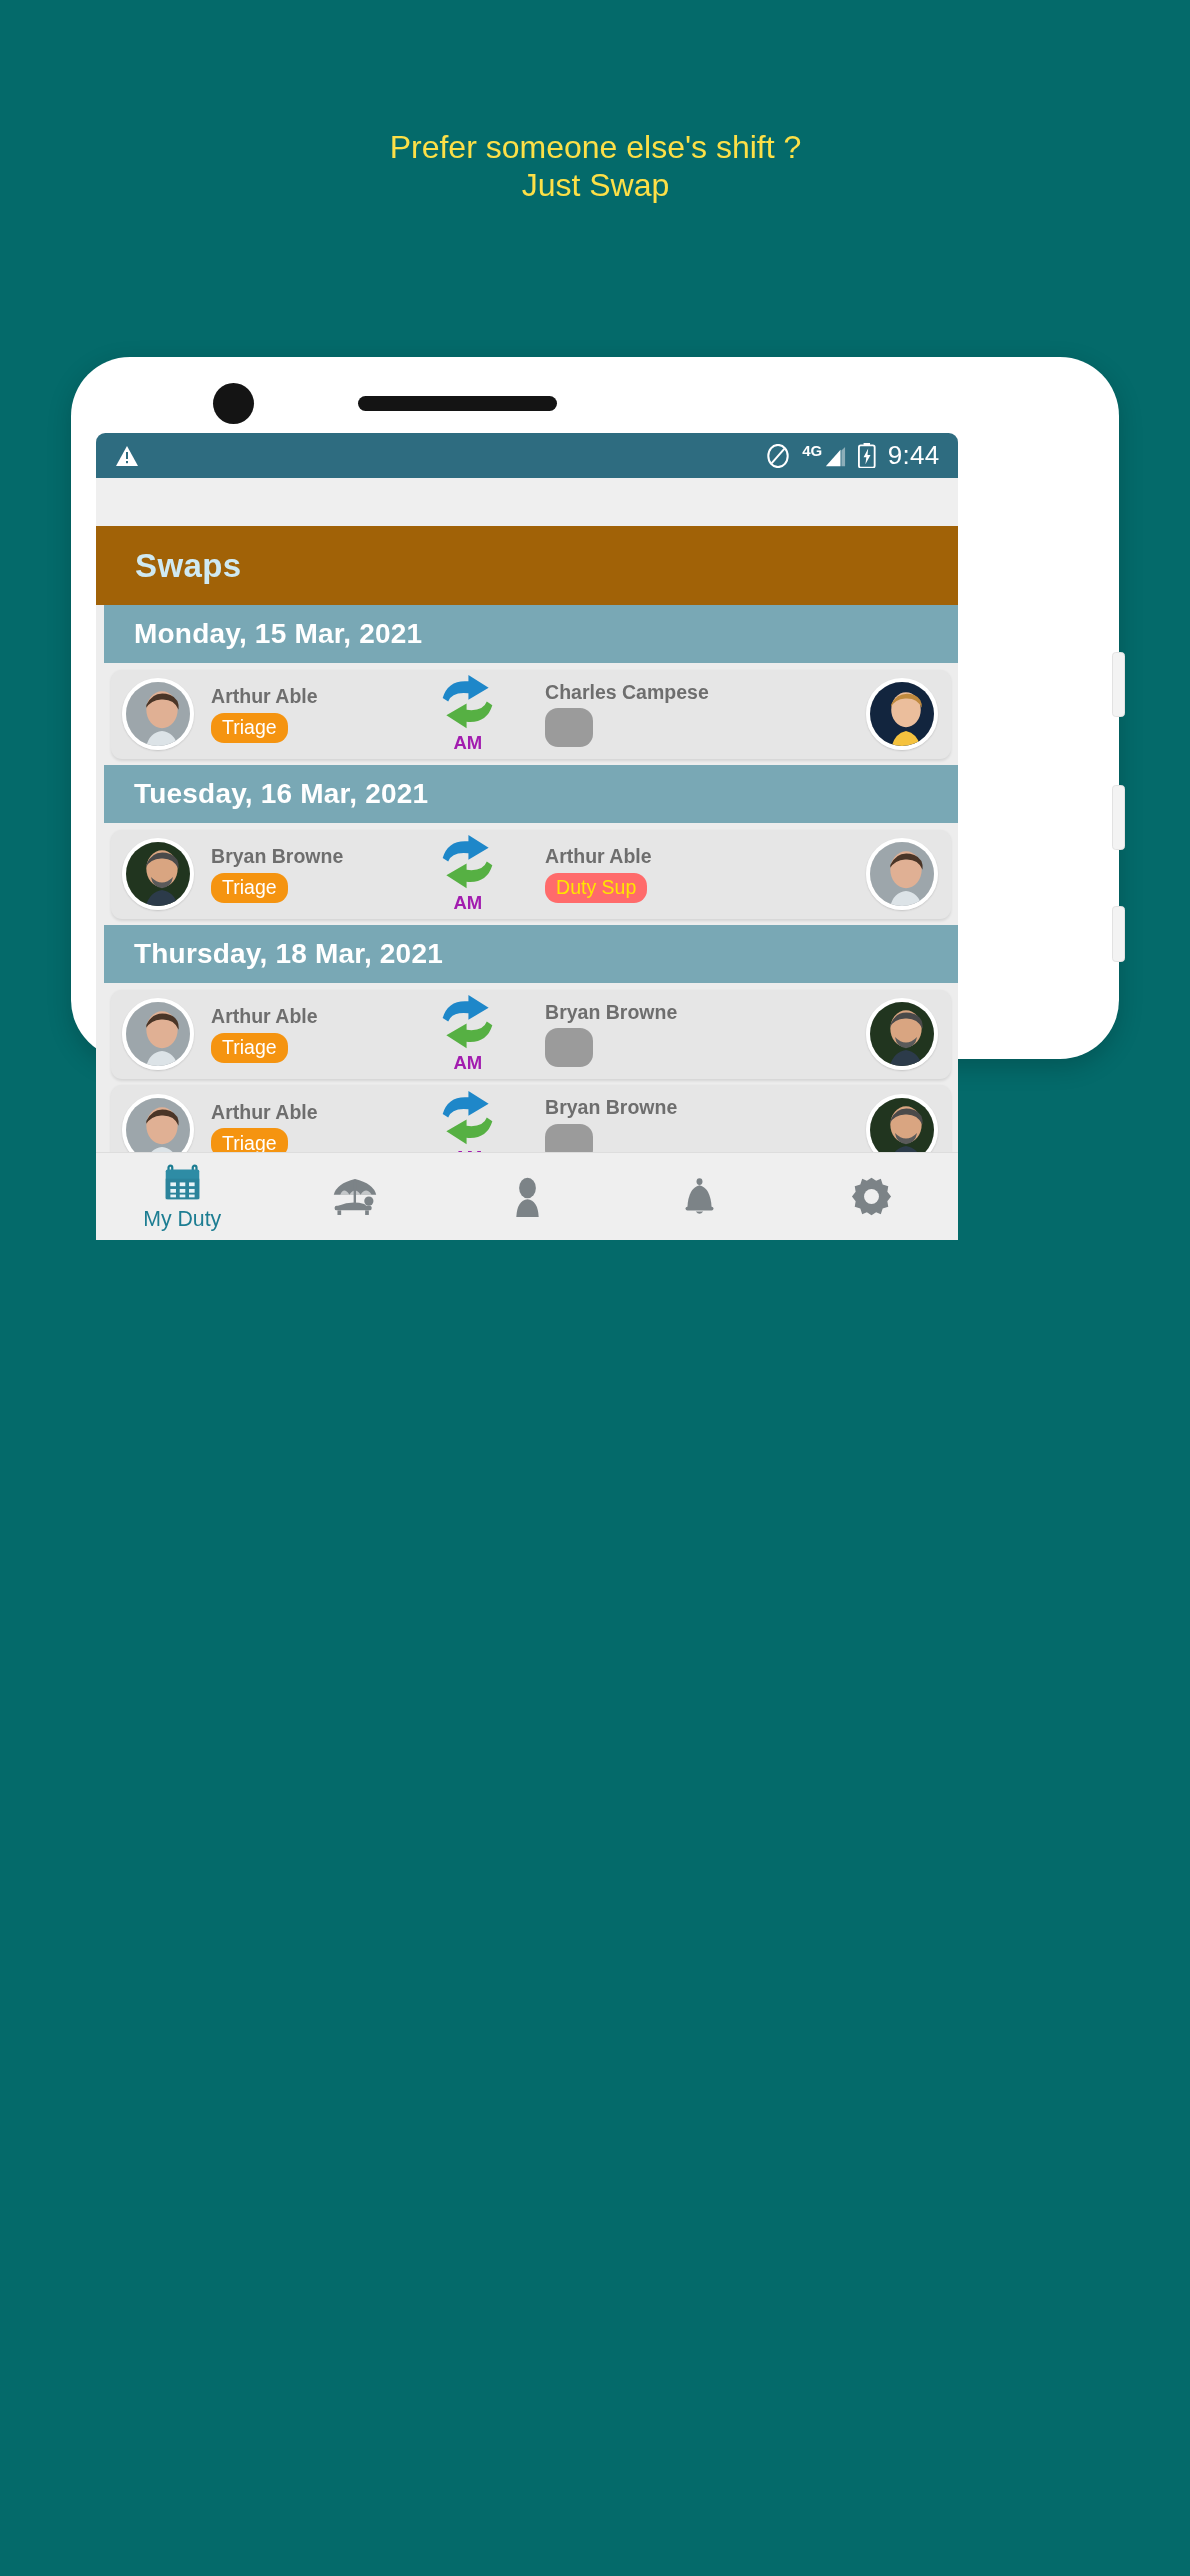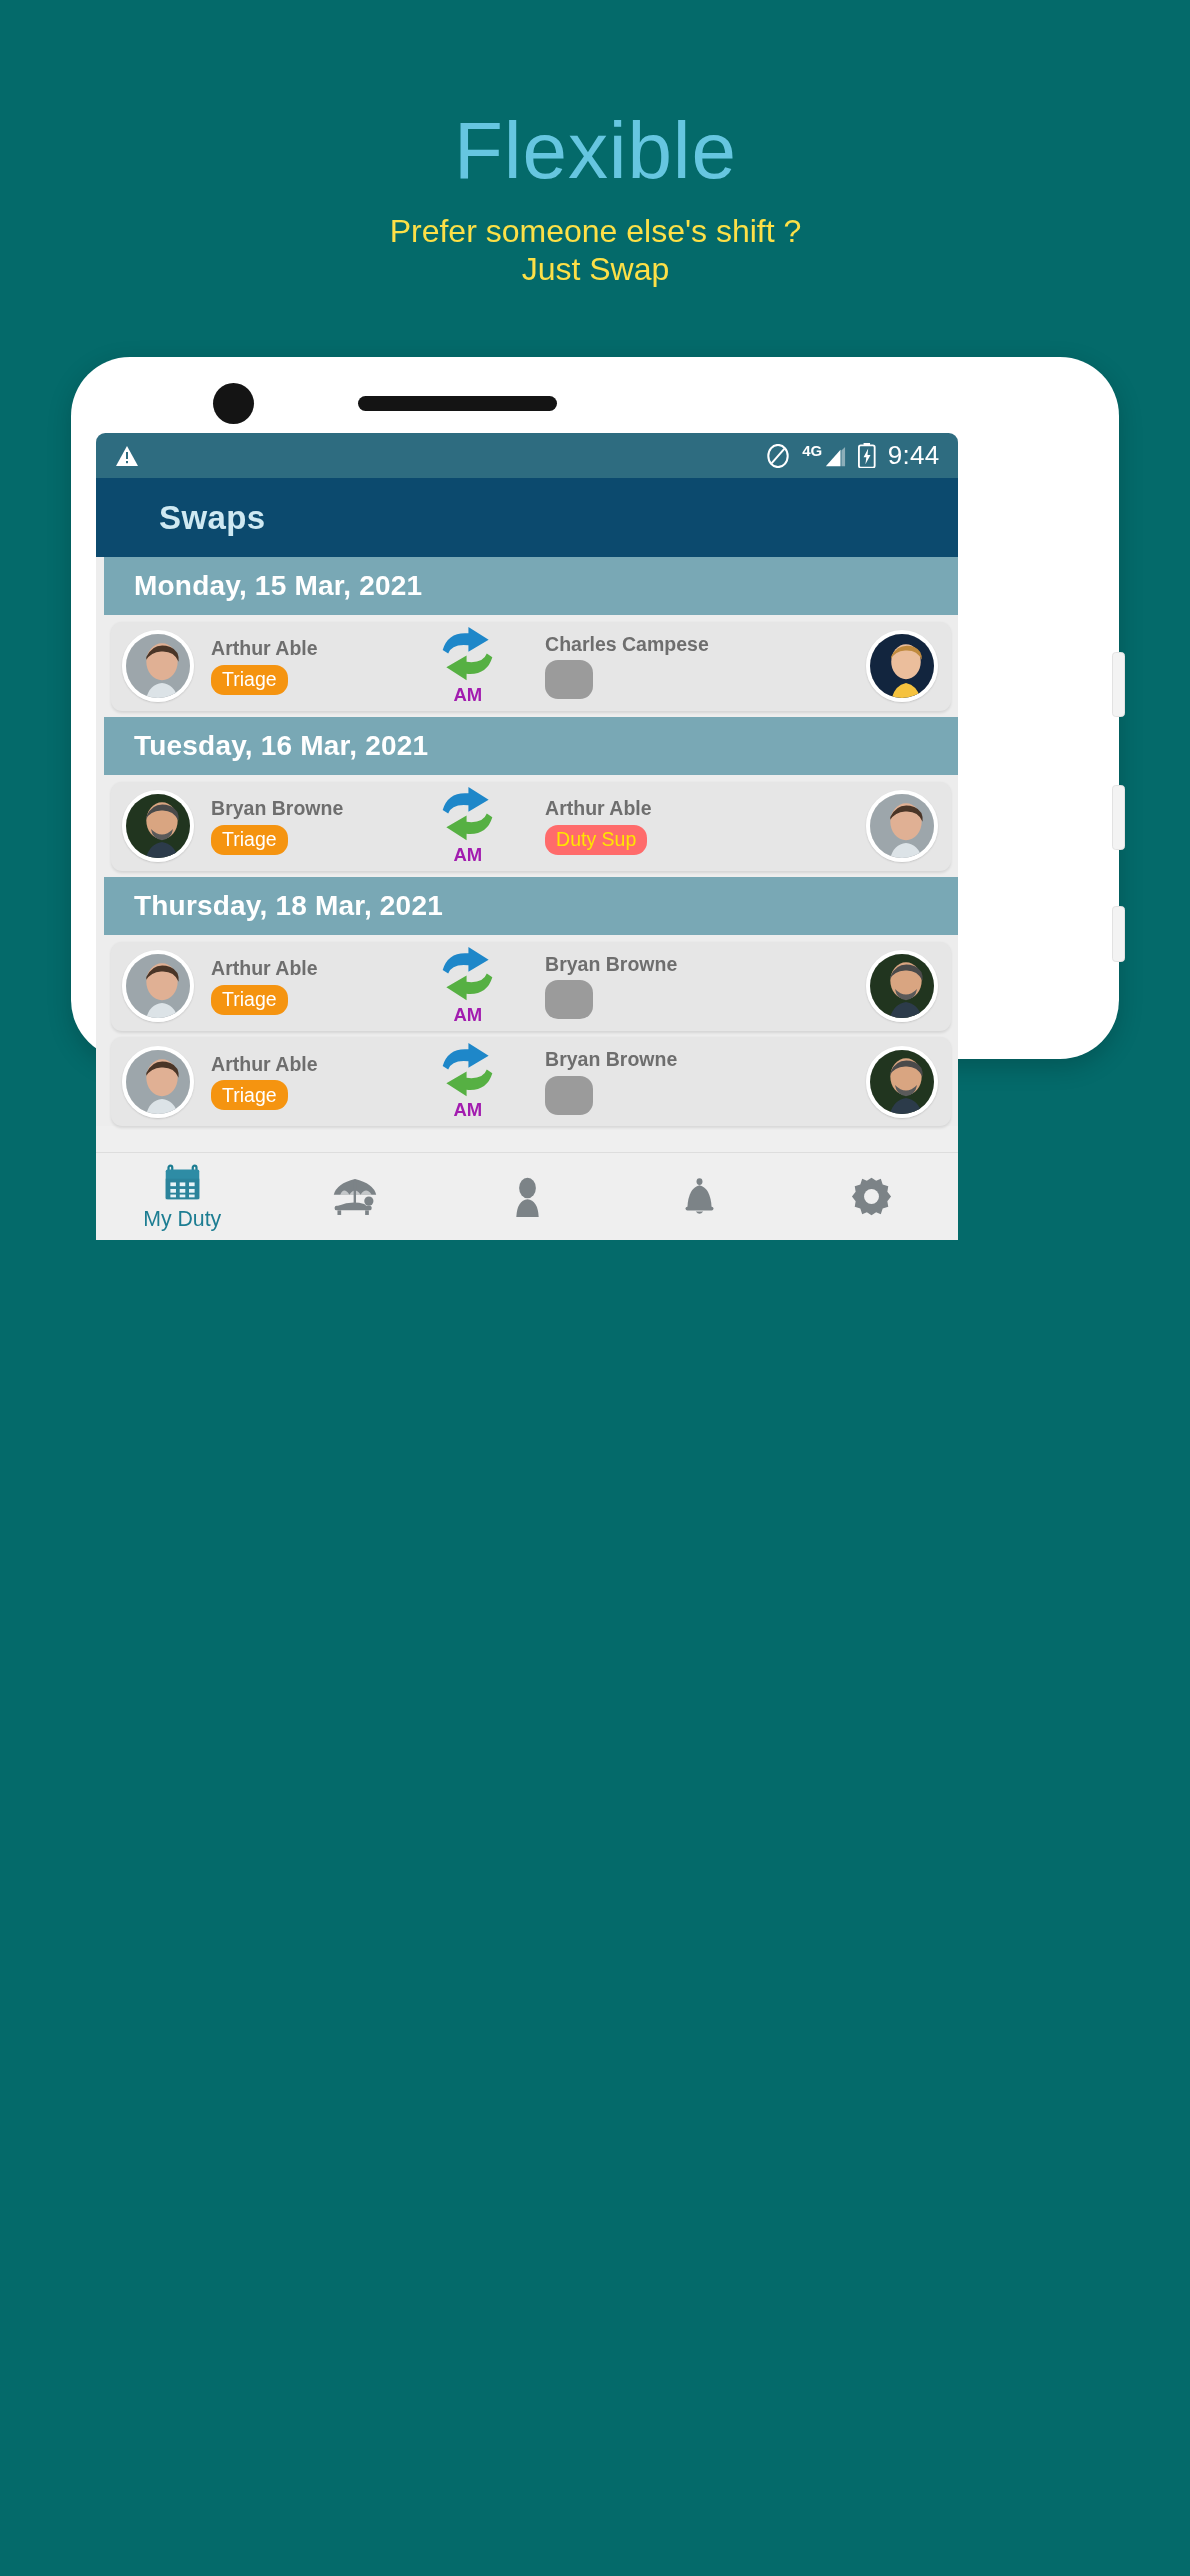--- a/index.html
+++ b/index.html
@@ -96,24 +96,25 @@
   .dnd-icon  { width:24px; height:24px; display:block; }
   .sig { display:flex; align-items:flex-end; gap:1.9px; }
   .sig-4g { font-size:15px; font-weight:700; line-height:1; margin-bottom:9.3px;}
   .sig-tri { width:22px; height:22px; display:block; }
   .bat-icon { width:17.6px; height:25px; display:block; }
   .sb-time { font-size:26px; font-weight:500; letter-spacing:0.3px; }
 
   
   .appbar {
     height:79px;
-    background:#0c4a6e;
-    display:flex;
-    align-items:center;
-    padding-left:63px;
+    background:#a16207;
+    display:flex;
+    align-items:center;
+    padding-left:39px;
+    margin-top:48px;
   }
   .appbar-title {
     color:#CFE9F2;
     font-size:33px;
     font-weight:700;
     letter-spacing:0.4px;
   }
 
   
   .tabbar {
@@ -240,21 +241,20 @@
   .nav-icon { display:block; }
   .nav-label {
     font-size:21.3px;
     color:#1D7D92;
   }
 </style>
 </head>
 <body>
 
 <div class="promo">
-  <div class="promo-title">Flexible</div>
   <div class="promo-sub">
     <div>Prefer someone else's shift ?</div>
     <div>Just Swap</div>
   </div>
 </div>
 
 <div class="phone">
   <div class="phone-top">
     <div class="cam"></div>
     <div class="speaker"></div>

